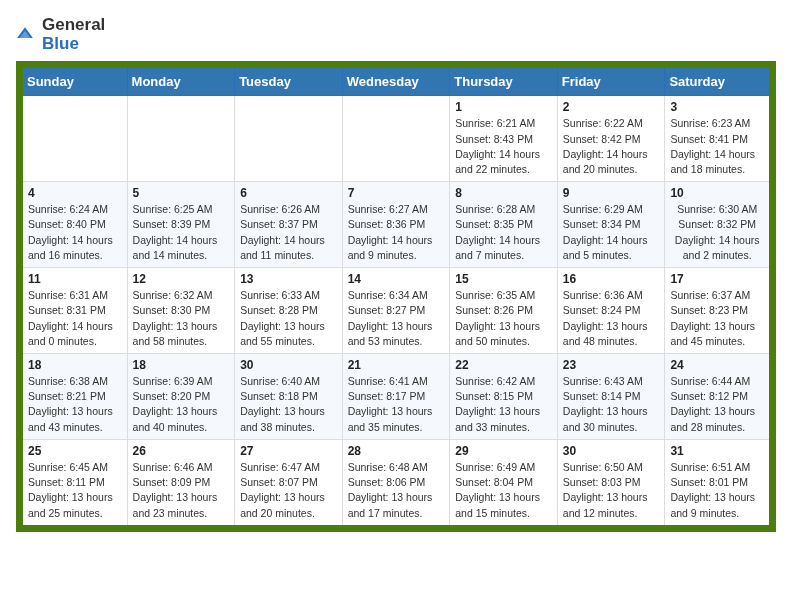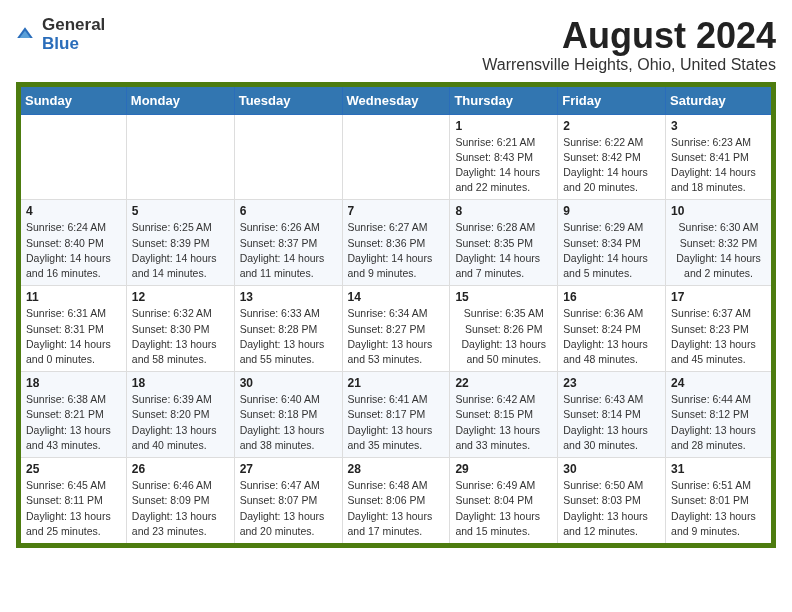--- a/index.html
+++ b/index.html
@@ -32,21 +32,21 @@
       line-height: 1.1;
     }
     .location {
       font-size: 16px;
       color: #333;
       font-weight: normal;
     }
     .calendar-table {
       width: 100%;
       border-collapse: collapse;
-      border: 5px solid #4d7c0f;
+      border: 7px solid #4d7c0f;
     }
     .calendar-table th {
       background-color: #3276b1;
       color: #fff;
       font-size: 13px;
       font-weight: bold;
       padding: 6px 4px;
       text-align: left;
       border: 1px solid #2a6dba;
     }
@@ -96,24 +96,20 @@
   <div class="logo-wrapper">
     <svg class="logo-icon" viewBox="0 0 30 30" xmlns="http://www.w3.org/2000/svg">
       <polygon points="15,2 28,20 2,20" fill="#2a6dba"></polygon>
       <polygon points="15,8 24,20 6,20" fill="#5ba0d8"></polygon>
     </svg>
     <div class="logo-text-col">
       <span style="font-size:17px;font-weight:bold;color:#333;">General</span>
       <span style="font-size:17px;font-weight:bold;color:#2a6dba;">Blue</span>
     </div>
   </div>
-  <div class="title-section">
-    <div class="month-year">August 2024</div>
-    <div class="location">Warrensville Heights, Ohio, United States</div>
-  </div>
 </div>
 
 <table class="calendar-table">
   <thead>
     <tr>
     <th>Sunday</th>
         <th>Monday</th>
         <th>Tuesday</th>
         <th>Wednesday</th>
         <th>Thursday</th>
@@ -224,21 +220,21 @@
         </td>
         <td>
           <div class="day-num">14</div>
           <div class="day-info" style="white-space: pre-line;">Sunrise: 6:34 AM
 Sunset: 8:27 PM
 Daylight: 13 hours
 and 53 minutes.</div>
         </td>
         <td>
           <div class="day-num">15</div>
-          <div class="day-info" style="white-space: pre-line; text-align: center;">Sunrise: 6:35 AM
+          <div class="day-info" style="white-space: pre-line;">Sunrise: 6:35 AM
 Sunset: 8:26 PM
 Daylight: 13 hours
 and 50 minutes.</div>
         </td>
         <td>
           <div class="day-num">16</div>
           <div class="day-info" style="white-space: pre-line;">Sunrise: 6:36 AM
 Sunset: 8:24 PM
 Daylight: 13 hours
 and 48 minutes.</div>

